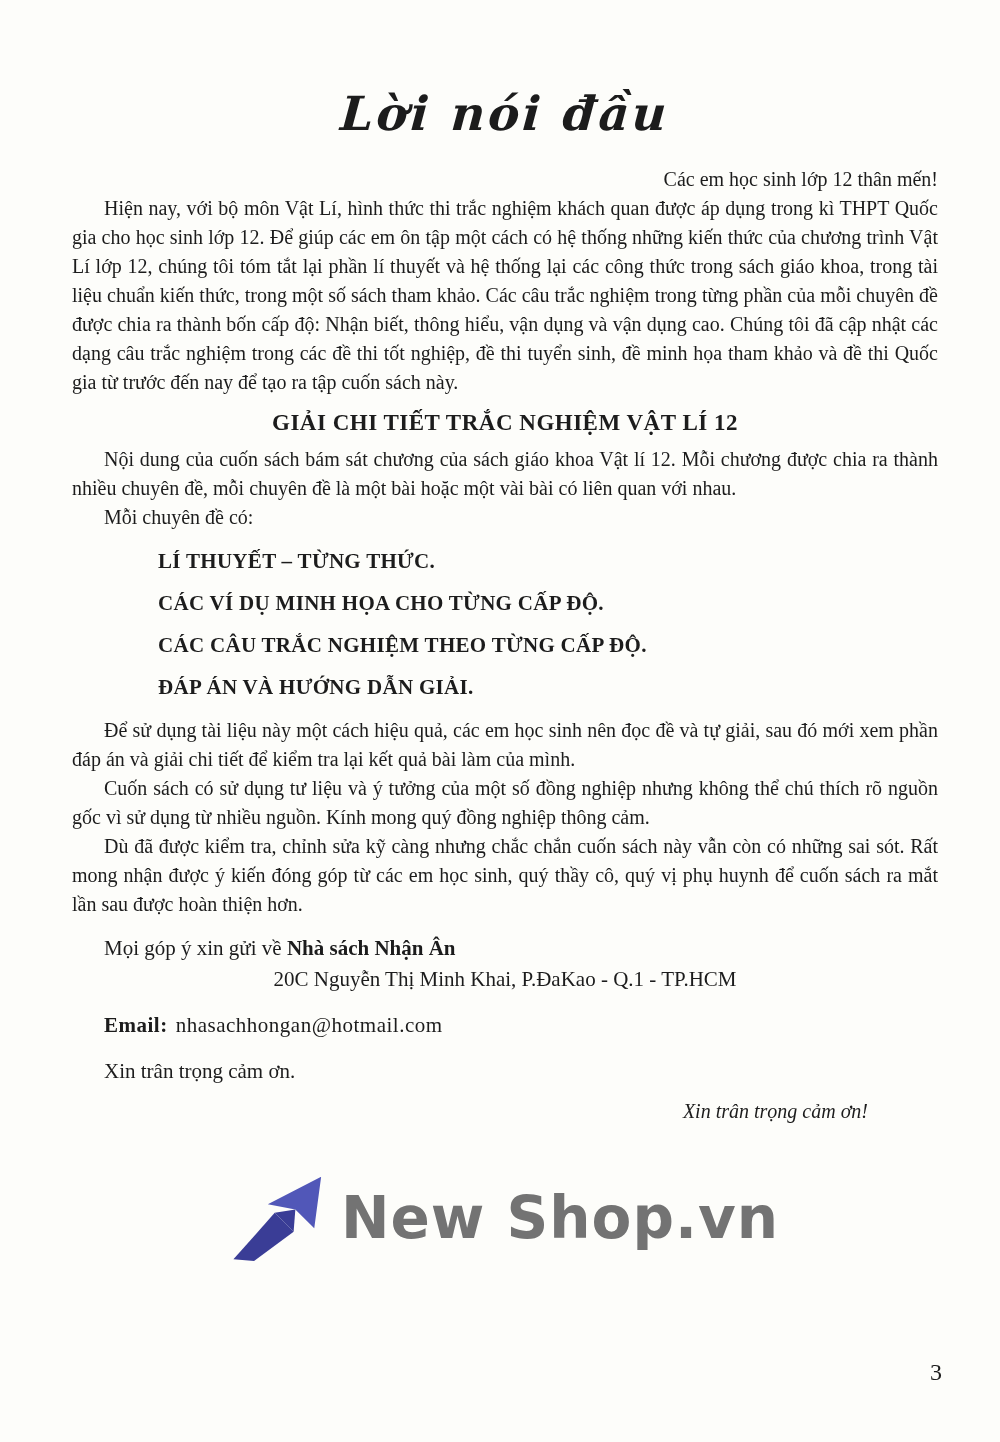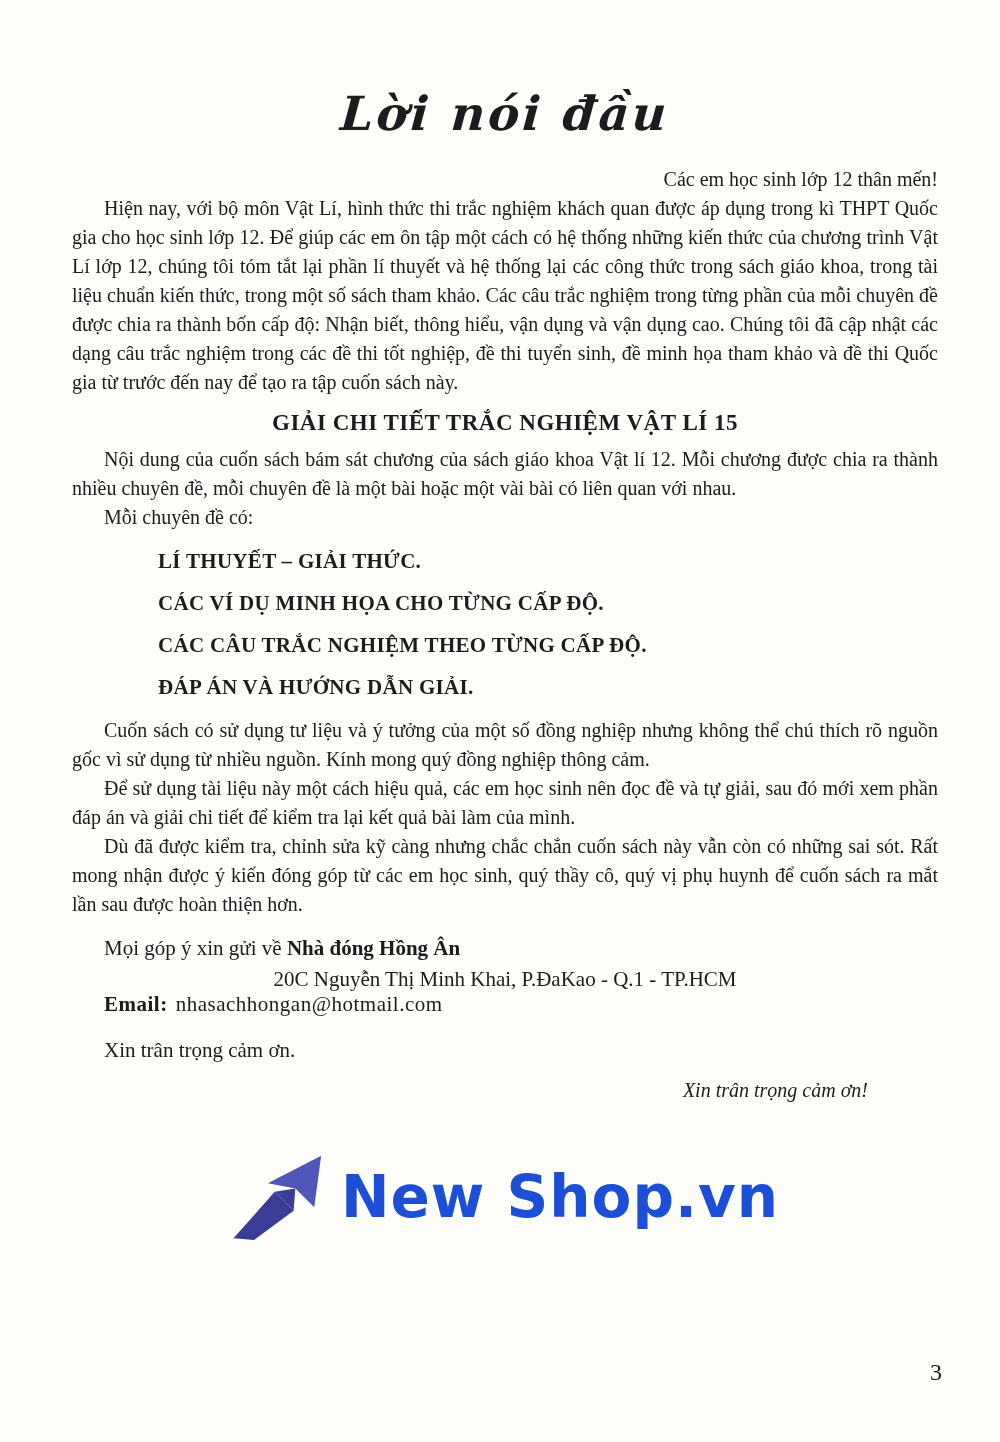--- a/index.html
+++ b/index.html
@@ -64,20 +64,21 @@
 
   .address-line {
     text-align: center;
     font-size: 21px;
     margin-top: 6px;
   }
 
   .email-line {
     font-size: 21px;
     padding-left: 32px;
+    margin-top: 21px;
     letter-spacing: .5px;
   }
   .email-label { font-weight: bold; margin-right: 8px; }
 
   .thanks-line {
     font-size: 21px;
     padding-left: 32px;
     margin-top: 21px;
   }
 
@@ -94,21 +95,21 @@
     align-items: center;
     justify-content: center;
     gap: 14px;
     margin-top: 52px;
   }
   .watermark svg { display: block; }
   .logo-text {
     font-family: "DejaVu Sans", sans-serif;
     font-weight: bold;
     font-size: 58px;
-    color: #1d4ed8;
+    color: #737373;
     letter-spacing: 1px;
     white-space: nowrap;
   }
 
   .page-number {
     position: absolute;
     right: 58px;
     bottom: 56px;
     font-size: 24px;
   }
@@ -117,41 +118,41 @@
 <body>
 
 <div class="page">
 
   <div class="title">Lời nói đầu</div>
 
   <p class="para greeting">Các em học sinh lớp 12 thân mến!</p>
 
   <p class="para">Hiện nay, với bộ môn Vật Lí, hình thức thi trắc nghiệm khách quan được áp dụng trong kì THPT Quốc gia cho học sinh lớp 12. Để giúp các em ôn tập một cách có hệ thống những kiến thức của chương trình Vật Lí lớp 12, chúng tôi tóm tắt lại phần lí thuyết và hệ thống lại các công thức trong sách giáo khoa, trong tài liệu chuẩn kiến thức, trong một số sách tham khảo. Các câu trắc nghiệm trong từng phần của mỗi chuyên đề được chia ra thành bốn cấp độ: Nhận biết, thông hiểu, vận dụng và vận dụng cao. Chúng tôi đã cập nhật các dạng câu trắc nghiệm trong các đề thi tốt nghiệp, đề thi tuyển sinh, đề minh họa tham khảo và đề thi Quốc gia từ trước đến nay để tạo ra tập cuốn sách này.</p>
 
-  <div class="book-title">GIẢI CHI TIẾT TRẮC NGHIỆM VẬT LÍ 15</div>
+  <div class="book-title">GIẢI CHI TIẾT TRẮC NGHIỆM VẬT LÍ 12</div>
 
 
   <p class="para">Nội dung của cuốn sách bám sát chương của sách giáo khoa Vật lí 12. Mỗi chương được chia ra thành nhiều chuyên đề, mỗi chuyên đề là một bài hoặc một vài bài có liên quan với nhau.</p>
 
   <p class="para">Mỗi chuyên đề có:</p>
 
   <div class="feature-list">
-    <div class="feature-item">LÍ THUYẾT – GIẢI THỨC.</div>
+    <div class="feature-item">LÍ THUYẾT – TỪNG THỨC.</div>
     <div class="feature-item">CÁC VÍ DỤ MINH HỌA CHO TỪNG CẤP ĐỘ.</div>
     <div class="feature-item">CÁC CÂU TRẮC NGHIỆM THEO TỪNG CẤP ĐỘ.</div>
     <div class="feature-item">ĐÁP ÁN VÀ HƯỚNG DẪN GIẢI.</div>
   </div>
 
+  <p class="para">Để sử dụng tài liệu này một cách hiệu quả, các em học sinh nên đọc đề và tự giải, sau đó mới xem phần đáp án và giải chi tiết để kiểm tra lại kết quả bài làm của mình.</p>
+
   <p class="para">Cuốn sách có sử dụng tư liệu và ý tưởng của một số đồng nghiệp nhưng không thể chú thích rõ nguồn gốc vì sử dụng từ nhiều nguồn. Kính mong quý đồng nghiệp thông cảm.</p>
-
-  <p class="para">Để sử dụng tài liệu này một cách hiệu quả, các em học sinh nên đọc đề và tự giải, sau đó mới xem phần đáp án và giải chi tiết để kiểm tra lại kết quả bài làm của mình.</p>
 
   <p class="para">Dù đã được kiểm tra, chỉnh sửa kỹ càng nhưng chắc chắn cuốn sách này vẫn còn có những sai sót. Rất mong nhận được ý kiến đóng góp từ các em học sinh, quý thầy cô, quý vị phụ huynh để cuốn sách ra mắt lần sau được hoàn thiện hơn.</p>
 
-  <p class="contact-line"><span>Mọi góp ý xin gửi về </span><span class="contact-name">Nhà đóng Hồng Ân</span></p>
+  <p class="contact-line"><span>Mọi góp ý xin gửi về </span><span class="contact-name">Nhà sách Nhận Ân</span></p>
 
   <p class="address-line">20C Nguyễn Thị Minh Khai, P.ĐaKao - Q.1 - TP.HCM</p>
 
   <p class="email-line"><span class="email-label">Email:</span><span>nhasachhongan@hotmail.com</span></p>
 
   <p class="thanks-line">Xin trân trọng cảm ơn.</p>
 
   <p class="signoff-line">Xin trân trọng cảm ơn!</p>
 
   <div class="watermark">

